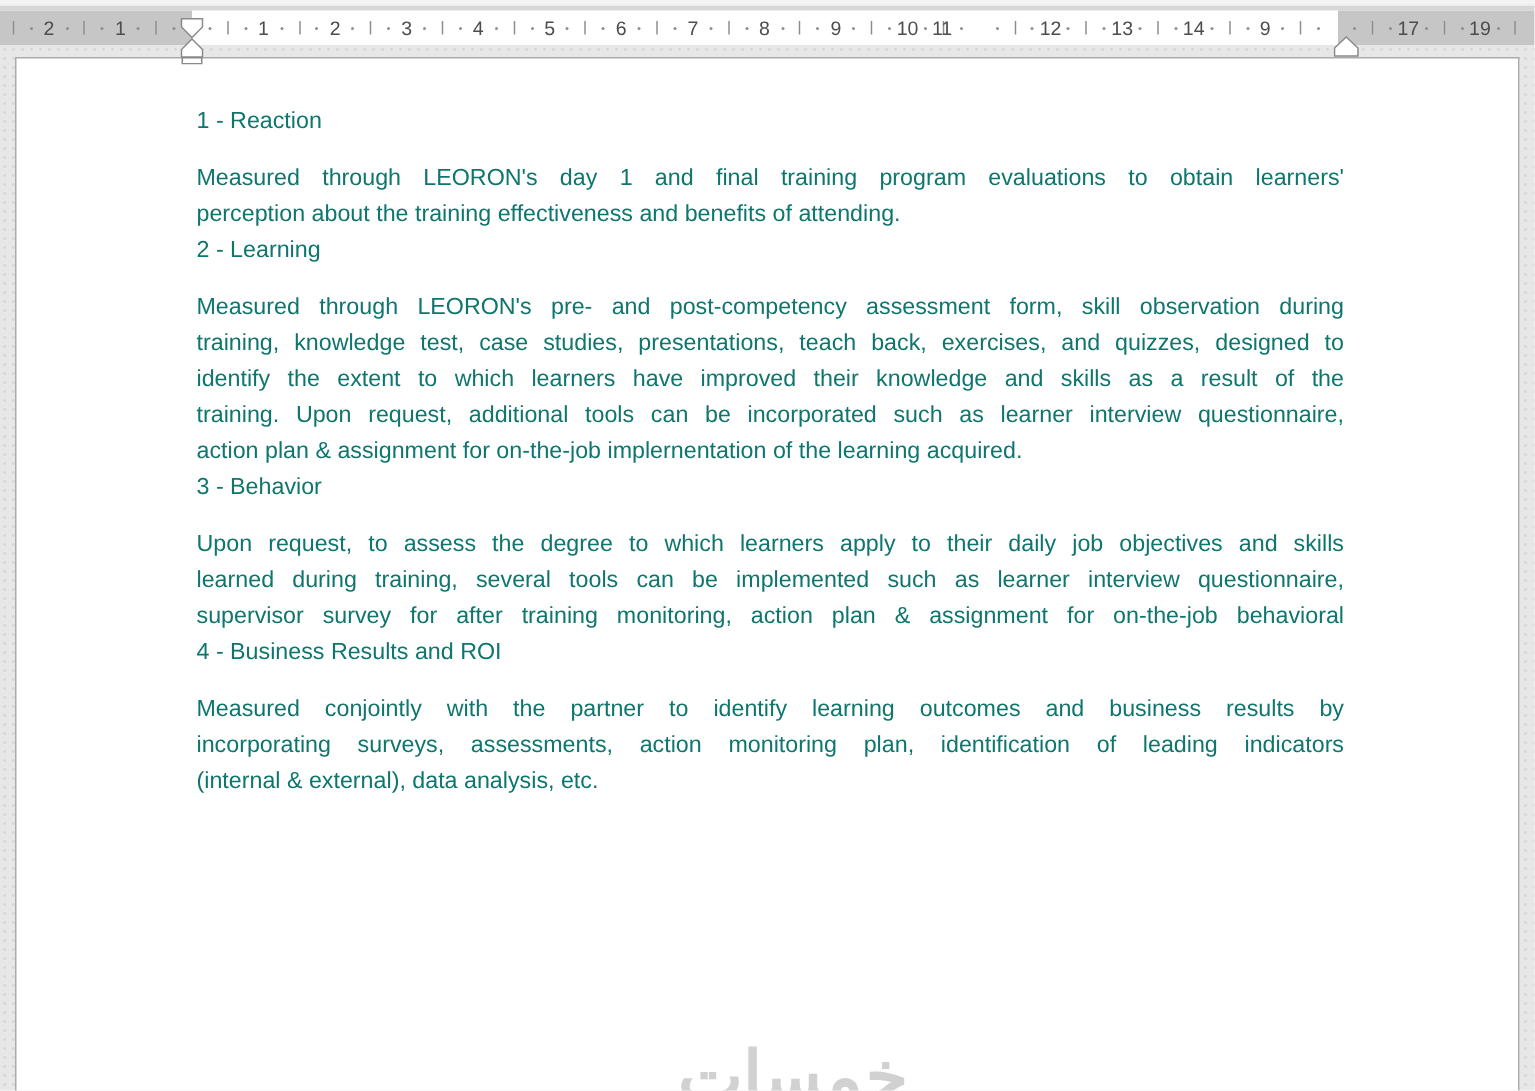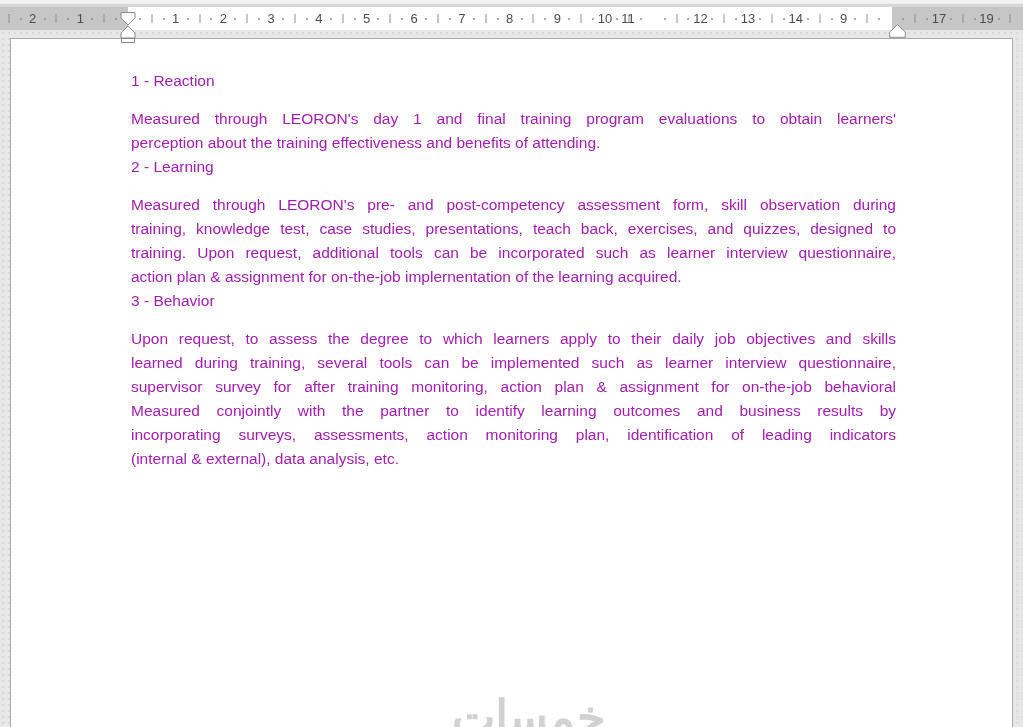--- a/index.html
+++ b/index.html
@@ -50,21 +50,21 @@
 
   
   .page {
     position:absolute; left:10px; top:38px; width:1003px; height:700px;
     background:#ffffff;
     border:1px solid #ababab; border-bottom:none;
   }
   .page-content {
     position:relative; z-index:2;
     padding:30px 116px 0 120px;
-    color:#a21caf;
+    color:#0f766e;
     font-size:15.5px; line-height:24px;
   }
   .sec-heading {
     font-size:15.5px; line-height:24px; font-weight:normal;
     margin:0 0 14px 0; text-align:left;
   }
   .sec-para { margin:0 0 54px 0; }
   .sec-para:last-child { margin-bottom:0; }
   .jline { display:block; text-align:justify; text-align-last:justify; white-space:normal; }
   .lline { display:block; text-align:left; }
@@ -194,33 +194,35 @@
         <div class="sec-para">
           <span class="jline">Measured through LEORON's day 1 and final training program evaluations to obtain learners'</span>
           <span class="lline">perception about the training effectiveness and benefits of attending.</span>
         </div>
       </section>
       <section>
         <h2 class="sec-heading">2 - Learning</h2>
         <div class="sec-para">
           <span class="jline">Measured through LEORON's pre- and post-competency assessment form, skill observation during</span>
           <span class="jline">training, knowledge test, case studies, presentations, teach back, exercises, and quizzes, designed to</span>
+          <span class="jline">identify the extent to which learners have improved their knowledge and skills as a result of the</span>
           <span class="jline">training. Upon request, additional tools can be incorporated such as learner interview questionnaire,</span>
           <span class="lline">action plan &amp; assignment for on-the-job implernentation of the learning acquired.</span>
         </div>
       </section>
       <section>
         <h2 class="sec-heading">3 - Behavior</h2>
         <div class="sec-para">
           <span class="jline">Upon request, to assess the degree to which learners apply to their daily job objectives and skills</span>
           <span class="jline">learned during training, several tools can be implemented such as learner interview questionnaire,</span>
           <span class="jline">supervisor survey for after training monitoring, action plan &amp; assignment for on-the-job behavioral</span>
         </div>
       </section>
       <section>
+        <h2 class="sec-heading">4 - Business Results and ROI</h2>
         <div class="sec-para">
           <span class="jline">Measured conjointly with the partner to identify learning outcomes and business results by</span>
           <span class="jline">incorporating surveys, assessments, action monitoring plan, identification of leading indicators</span>
           <span class="lline">(internal &amp; external), data analysis, etc.</span>
         </div>
       </section>
     </div>
 </div>
 
 </body></html>

